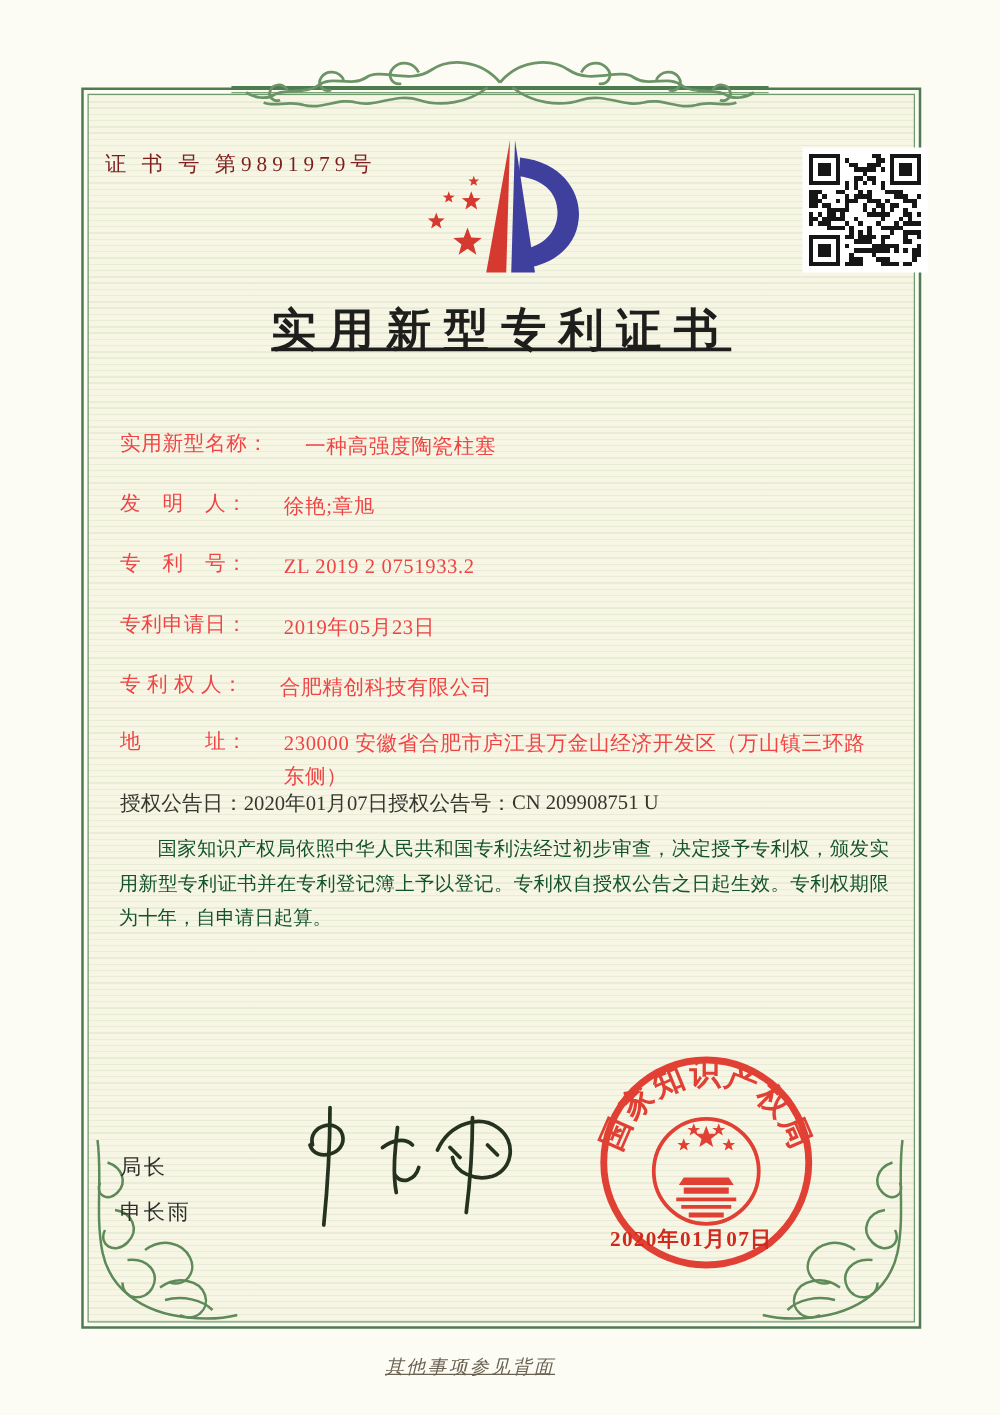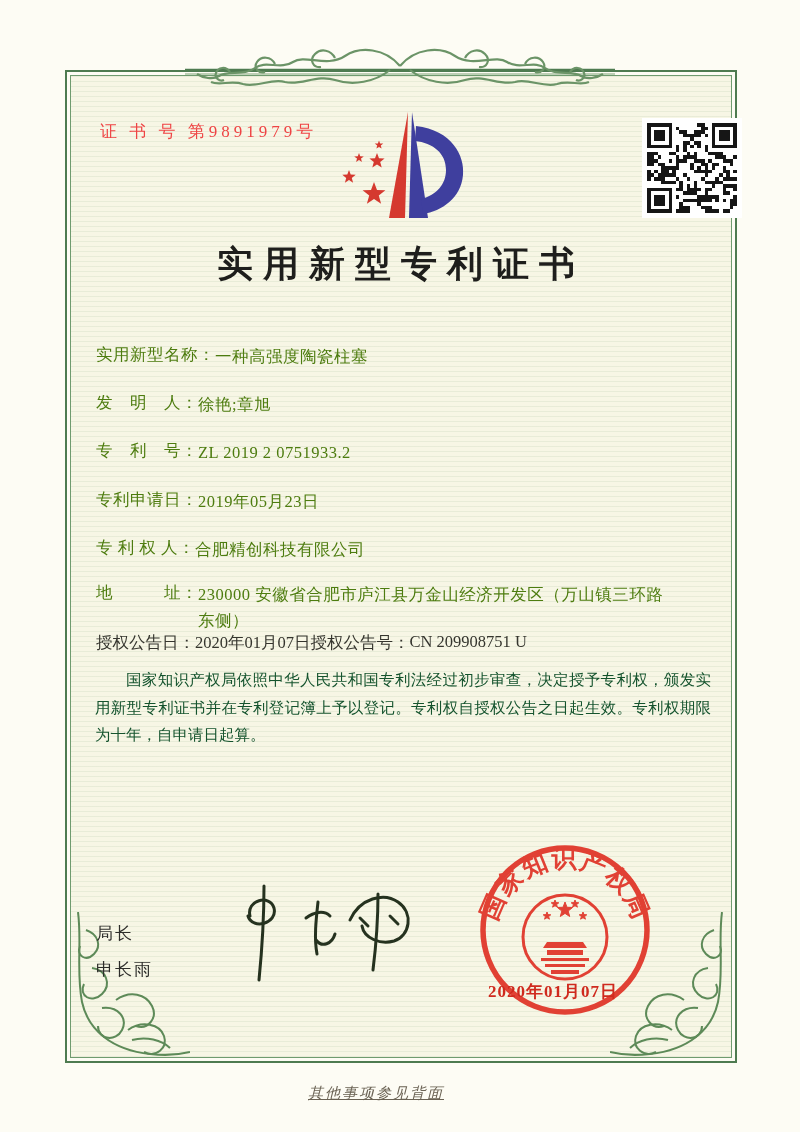--- a/index.html
+++ b/index.html
@@ -27,40 +27,40 @@
         rgba(124,163,119,0.0) 1px, rgba(124,163,119,0.0) 5px),
       #f7f6e5;
   }
   .ornament-top{ position:absolute; left:185px; top:36px; width:430px; height:64px; }
   .flourish{ position:absolute; width:118px; height:148px; }
   .flourish.bl{ left:72px; bottom:72px; }
   .flourish.br{ right:72px; bottom:72px; transform:scaleX(-1); }
 
   
   .cert-no{
-    position:absolute; left:100px; top:120px;
-    font-size:17px; letter-spacing:4px; color:#ef4444;
+    position:absolute; left:84px; top:120px;
+    font-size:17px; letter-spacing:4px; color:#7f1d1d;
   }
   .logo{ position:absolute; left:332px; top:106px; width:140px; height:118px; }
   .qr{
     position:absolute; left:642px; top:118px; width:100px; height:100px;
     background:#ffffff; padding:5px;
   }
   .qr svg{ width:100%; height:100%; display:block; }
 
   .title{
     position:absolute; left:65px; top:240px; width:672px;
     text-align:center; font-size:36px; font-weight:700;
-    letter-spacing:10px; color:#1e1e1c;
+    letter-spacing:10px; color:#1e1e1c;text-decoration:underline;
   }
 
   
   .field{
-    position:absolute; left:96px; font-size:16.5px; color:#4d7c0f;
-    letter-spacing:0.5px; display:flex;
+    position:absolute; left:96px; font-size:16.5px; color:#ef4444;
+    letter-spacing:0.5px; display:flex;gap:29px;
   }
   .field .lbl{ flex:0 0 auto; white-space:pre; }
   .field .val{ max-width:470px; line-height:1.55; }
   .f1{ top:344px; } .f2{ top:392px; } .f3{ top:440px; }
   .f4{ top:489px; } .f5{ top:537px; } .f6{ top:582px;justify-content:flex-end; }
   .grant-row{ position:absolute; top:632px; left:96px; width:616px; display:flex; }
   .grant-row .pair{ font-size:16.5px; color:#35352e; display:flex; white-space:pre; }
   .grant-row .pair.right{ }
 
   

